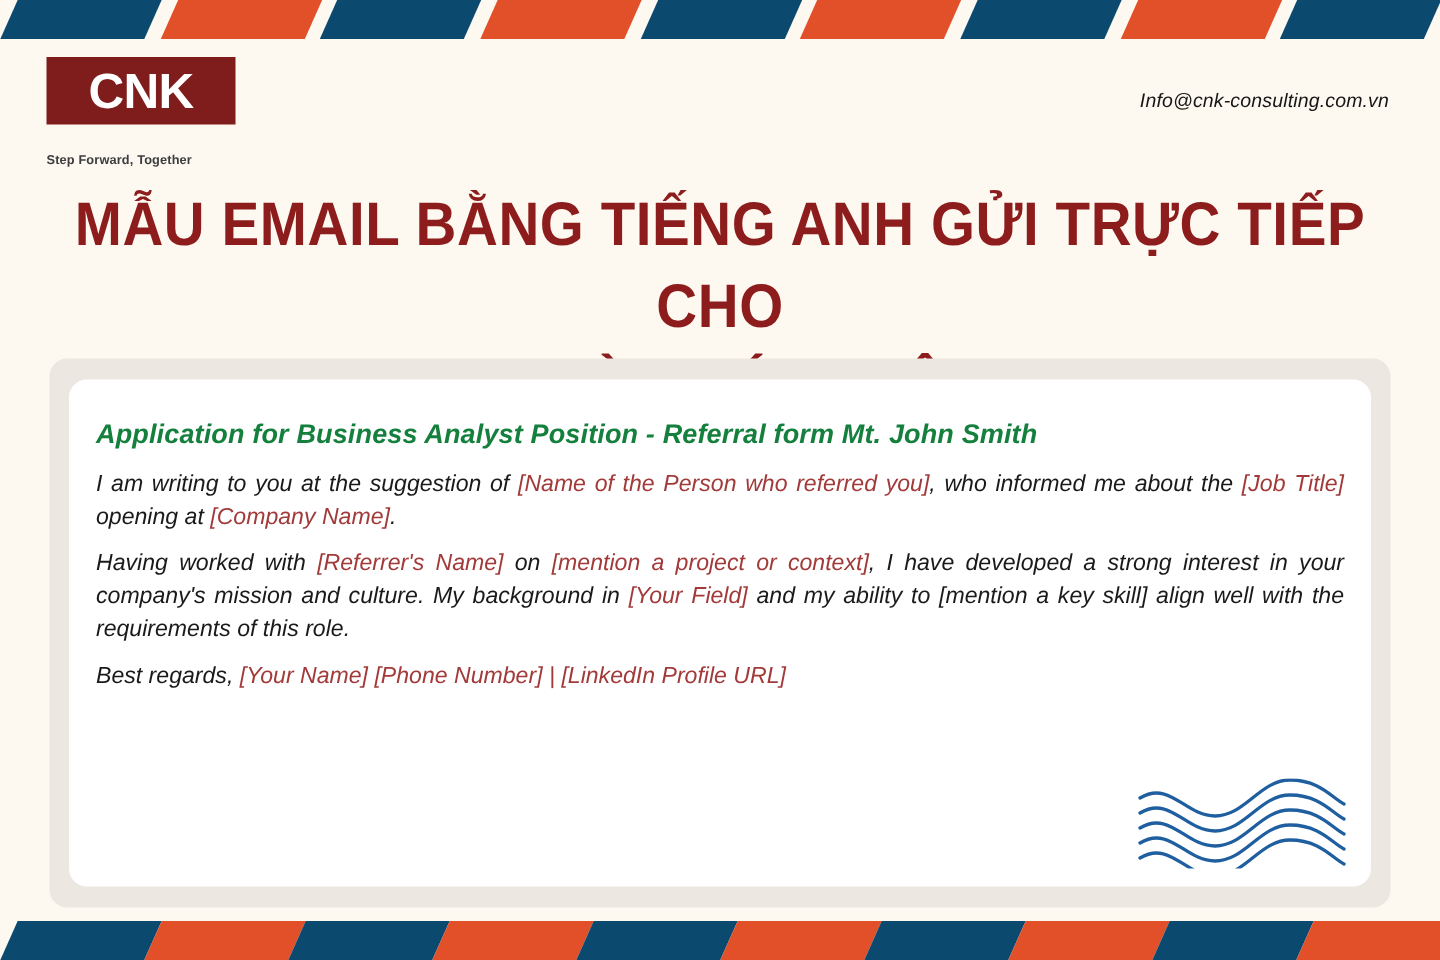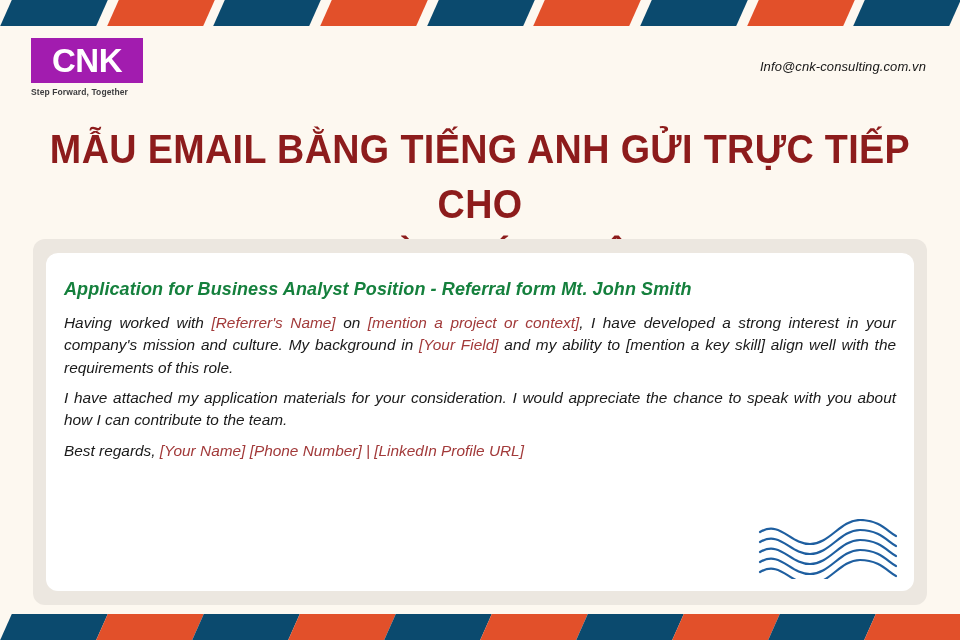--- a/index.html
+++ b/index.html
@@ -35,37 +35,37 @@
   }
 
   
   .logo-wrap {
     position: absolute;
     left: 31px;
     top: 38px;
     width: 110px;
   }
   .logo-box {
-    background: #a21caf;
-    width: 112px;
+    background: #7f1d1d;
+    width: 126px;
     height: 45px;
     display: flex;
     align-items: center;
     justify-content: center;
   }
   .logo-text {
     color: #ffffff;
     font-family: "Liberation Sans", sans-serif;
     font-size: 33px;
     font-weight: bold;
     letter-spacing: -0.5px;
     line-height: 1;
   }
   .logo-tagline {
-    margin-top: 4px;
+    margin-top: 18px;
     color: #3d3d3f;
     font-family: "Liberation Sans", sans-serif;
     font-size: 8.5px;
     font-weight: bold;
     letter-spacing: 0.1px;
   }
 
   
   .email-top {
     position: absolute;
@@ -182,22 +182,22 @@
 <div class="main-title">
   <div>MẪU EMAIL BẰNG TIẾNG ANH GỬI TRỰC TIẾP CHO</div>
   <div>NGƯỜI GIỚI THIỆU</div>
 </div>
 
 <div class="card-shadow"></div>
 <div class="card">
   <div class="card-inner">
     <div class="card-heading">Application for Business Analyst Position - Referral form Mt. John Smith</div>
     <div id="paragraph-host">
+        <div class="para"><span>I am writing to you at the suggestion of </span><span class="ph">[Name of the Person who referred you]</span><span>, who informed me about the </span><span class="ph">[Job Title]</span><span> opening at </span><span class="ph">[Company Name]</span><span>.</span></div>
         <div class="para"><span>Having worked with </span><span class="ph">[Referrer's Name]</span><span> on </span><span class="ph">[mention a project or context]</span><span>, I have developed a strong interest in your company's mission and culture. My background in </span><span class="ph">[Your Field]</span><span> and my ability to [mention a key skill] align well with the requirements of this role.</span></div>
-        <div class="para"><span>I have attached my application materials for your consideration. I would appreciate the chance to speak with you about how I can contribute to the team.</span></div>
         <div class="para last-left"><span>Best regards, </span><span class="ph">[Your Name] [Phone Number] | [LinkedIn Profile URL]</span></div>
       </div>
   </div>
   <svg class="wave-deco" viewBox="0 0 140 60" preserveAspectRatio="none">
     <g fill="none" stroke="#1f5fa0" stroke-width="2.2" stroke-linecap="round">
       <path d="M2,13 C22,1 32,25 52,25 C72,25 82,1 102,1 C122,1 130,13 138,17"></path>
       <path d="M2,23 C22,11 32,35 52,35 C72,35 82,11 102,11 C122,11 130,23 138,27"></path>
       <path d="M2,33 C22,21 32,45 52,45 C72,45 82,21 102,21 C122,21 130,33 138,37"></path>
       <path d="M2,43 C22,31 32,55 52,55 C72,55 82,31 102,31 C122,31 130,43 138,47"></path>
       <path d="M2,53 C22,41 32,65 52,65 C72,65 82,41 102,41 C122,41 130,53 138,57"></path>

